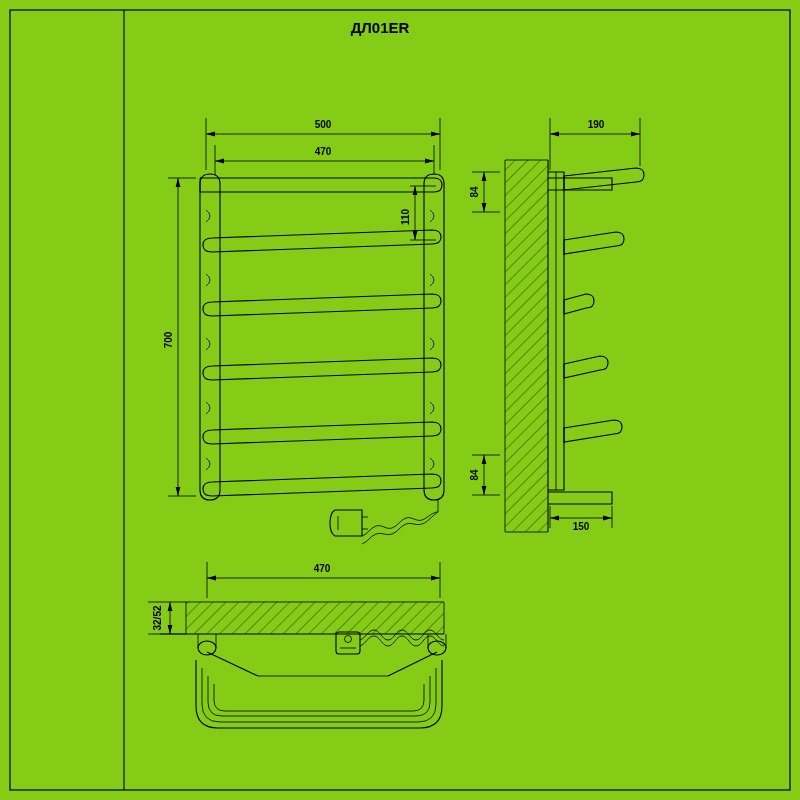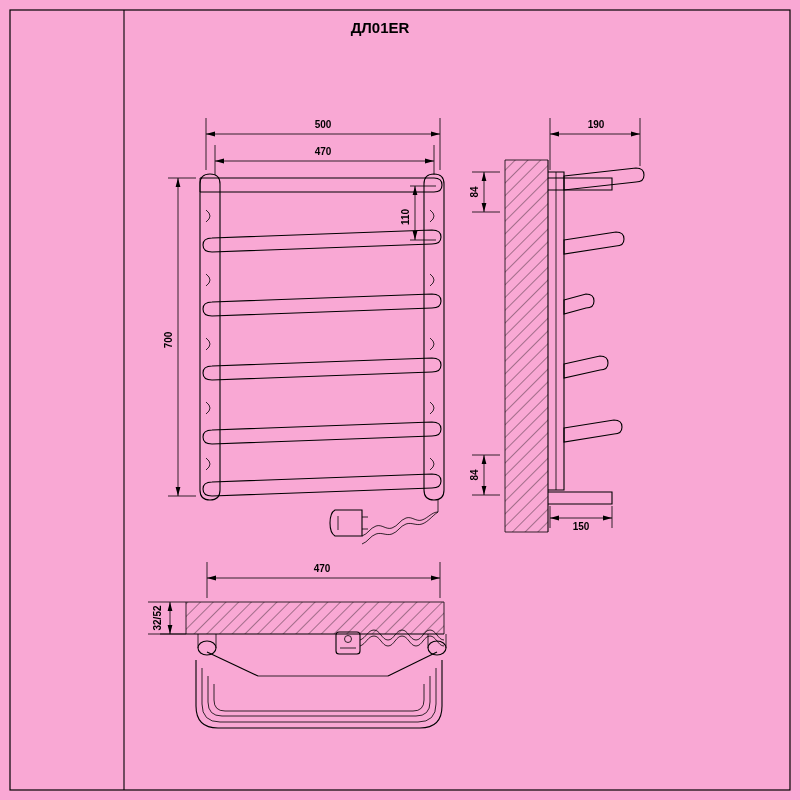--- a/index.html
+++ b/index.html
@@ -11,21 +11,21 @@
     width: 800px;
     height: 800px;
     font-family: "Liberation Sans", sans-serif;
     color: #000;
     overflow: hidden;
   }
   #sheet {
     position: relative;
     width: 800px;
     height: 800px;
-    background: #f9a8d4;
+    background: #84cc16;
   }
   svg.drawing {
     position: absolute;
     top: 0;
     left: 0;
     width: 800px;
     height: 800px;
   }
   .title-text {
     font-family: "Liberation Sans", sans-serif;

